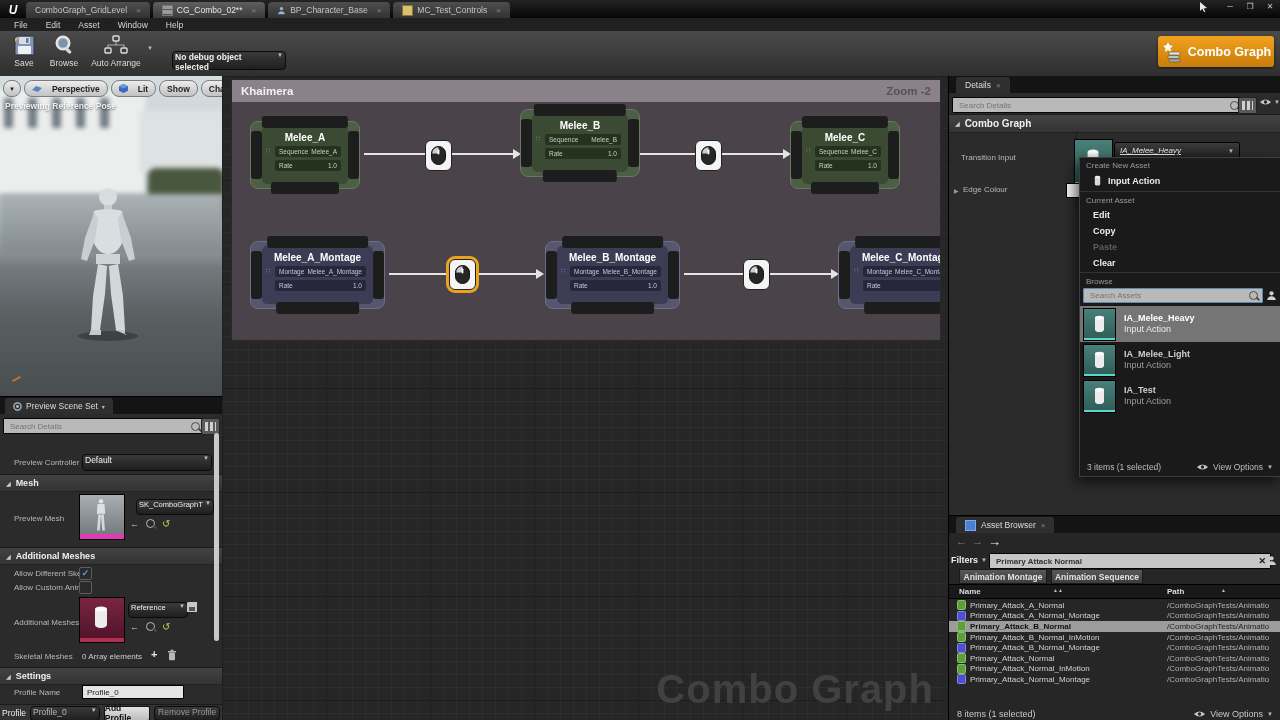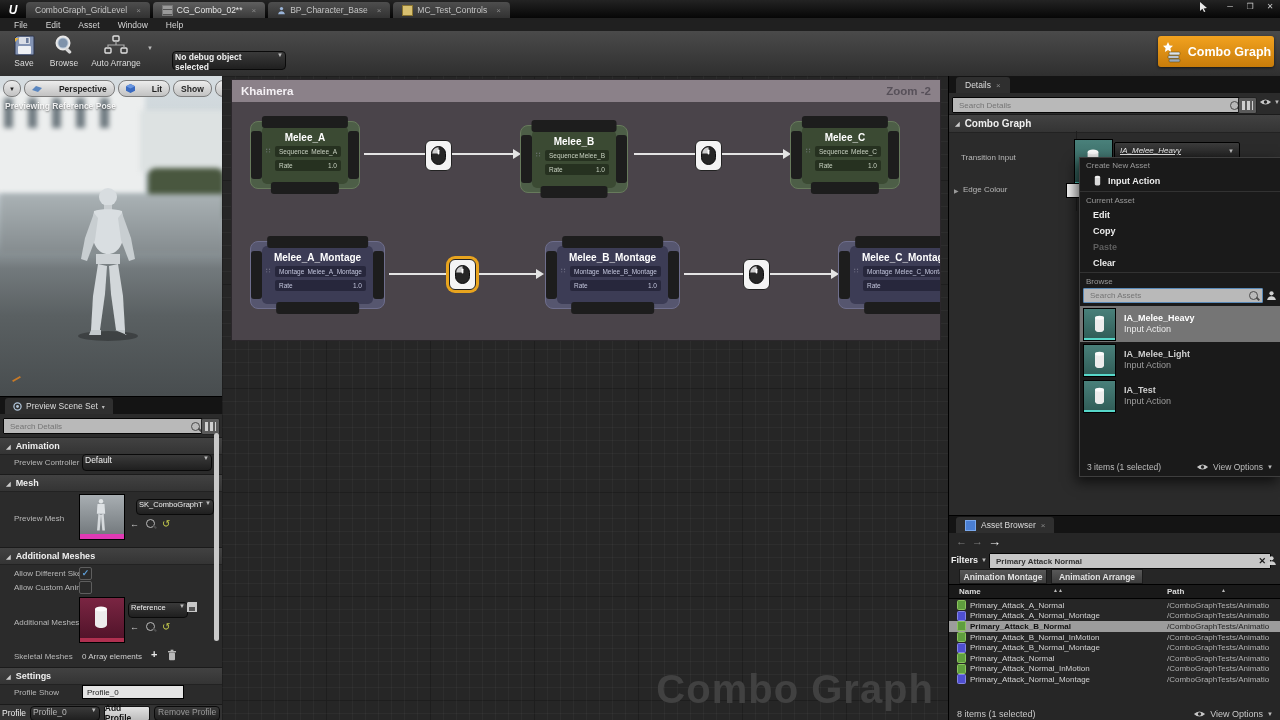--- a/index.html
+++ b/index.html
@@ -28,21 +28,21 @@
 display:flex;align-items:flex-start;justify-content:space-between;font-size:8.5px;padding:0 2px}
 .caret{font-size:6px;color:#bbb}
 #combo-btn{position:absolute;right:6px;top:5px;width:116px;height:31px;border-radius:3px;
 background:linear-gradient(#f2a21f,#c87c0a);box-shadow:0 1px 3px rgba(0,0,0,.6);
 display:flex;align-items:center;justify-content:center;gap:5px;color:#fff;font-weight:bold;font-size:12.5px}
 
 #viewport{position:absolute;left:0;top:76px;width:222px;height:320px;overflow:hidden;background:linear-gradient(180deg,#d6dde1 0%,#c0cacf 38%,#9aa4a8 52%,#737a7d 60%,#5a6062 75%,#484d4f 100%)}
 .vp-shape{position:absolute;filter:blur(2.5px)}
 .chiprow{position:absolute;left:3px;top:4px;display:flex;gap:3px;z-index:5}
 .chip{height:15px;background:linear-gradient(#ececec,#c2c2c2);border:1px solid #7d7d7d;border-radius:8px;
-color:#1f1f1f;font-size:8.5px;font-weight:bold;display:flex;align-items:center;padding:0 7px;gap:17px;white-space:nowrap}
+color:#1f1f1f;font-size:8.5px;font-weight:bold;display:flex;align-items:center;padding:0 7px;gap:10px;white-space:nowrap}
 .vp-note{position:absolute;left:5px;top:25px;font-size:8.5px;font-weight:bold;color:rgba(255,255,255,.88);text-shadow:0 1px 2px rgba(0,0,0,.5);z-index:4}
 
 #preview{position:absolute;left:0;top:396px;width:222px;height:324px;background:#2b2b2b;border-top:1px solid #000}
 .tabstrip{position:absolute;left:0;top:0;width:100%;height:17px;background:#141414}
 .ptab{position:absolute;left:5px;top:1px;height:16px;background:#2f2f2f;border-radius:3px 3px 0 0;display:flex;align-items:center;gap:4px;padding:0 8px;font-size:8.5px;color:#dcdcdc}
 .searchbox{background:#b9b9b9;border:1px solid #050505;color:#4a4a4a;font-size:8px;display:flex;align-items:center;padding:0 4px;border-radius:1px}
 .searchbox input{flex:1;background:transparent;border:none;outline:none;font-size:8px;color:#333;font-family:inherit;min-width:0}
 .mag{width:7px;height:7px;border:1.6px solid #4c4c4c;border-radius:50%;position:relative;display:inline-block;flex:none}
 .mag::after{content:"";position:absolute;width:4px;height:1.6px;background:#4c4c4c;transform:rotate(45deg);right:-3.4px;bottom:-1px}
 .colbtn{background:#5a5a5a;border:1px solid #222;border-radius:2px;display:flex;align-items:center;justify-content:center}
@@ -271,24 +271,20 @@
       </div>
     </div>
     <div class="searchbox r" style="left:3px;top:21px;width:192px;height:14px">
       <input placeholder="Search Details" style="">
       <span class="mag"></span>
     </div>
     <div class="colbtn r" style="left:201px;top:21px;width:17px;height:15px">
         <i></i>
       </div>
 
-    <div class="sect" style="top:40px">
-        <span class="tri">◢</span>
-        <span>Animation</span>
-      </div>
     <span class="plabel" style="left:14px;top:61px">Preview Controller</span>
     <div class="ddark" style="position:absolute;left:82px;top:57px;width:124px;height:15px">
       <span>Default</span>
         <span class="caret">▼</span>
     </div>
 
     <div class="sect" style="top:77px">
         <span class="tri">◢</span>
         <span>Mesh</span>
       </div>
@@ -348,21 +344,21 @@
     <svg class="r" style="left:167px;top:252px" width="10" height="12" viewBox="0 0 10 12">
         <rect x="2" y="3.6" width="6" height="7.6" rx="1" fill="#b8b8b8"></rect>
         <rect x="1" y="2" width="8" height="1.4" fill="#b8b8b8"></rect>
         <rect x="3.6" y="0.7" width="2.8" height="1.4" fill="#b8b8b8"></rect>
       </svg>
 
     <div class="sect" style="top:270px">
         <span class="tri">◢</span>
         <span>Settings</span>
       </div>
-    <span class="plabel" style="left:14px;top:291px">Profile Show</span>
+    <span class="plabel" style="left:14px;top:291px">Profile Name</span>
     <input class="r" style="left: 82px; top: 288px; width: 92px; height: 12px; background: rgb(228, 228, 228); border: 1px solid rgb(0, 0, 0); font-size: 8px; color: rgb(34, 34, 34); font-family: inherit; padding: 0px 4px;" value="Profile_0">
 
     <div class="r" style="left:0;bottom:0;width:222px;height:17px;background:#333;border-top:1px solid #1a1a1a;display:flex;align-items:center;gap:4px;padding:0 2px;box-sizing:border-box">
       <span style="font-size:8.5px;color:#eee">Profile</span>
       <div class="ddark" style="width:66px;height:13px;color:#b8b8b8">
         <span>Profile_0</span>
           <span class="caret">▼</span>
       </div>
       <div class="lightbtn" style="width:46px;height:13px">
           <span>Add Profile</span>
@@ -430,21 +426,21 @@
               </div>
           <div class="grow">
                 <span>Rate</span>
                 <span>1.0</span>
               </div>
         </div>
           </div>
         <div class="pin l"></div>
           <div class="pin r"></div>
       </div>
-      <div class="gnode green" style="left:288px;top:40px;width:108px">
+      <div class="gnode green" style="left:288px;top:24px;width:120px">
         <div class="ttab"></div>
           <div class="btab"></div>
         <div class="gbody">
             <div class="ginner">
           <div class="gtitle">Melee_B</div>
           <div class="grow">
                 <span class="gdots">∷</span>
                 <span>Sequence</span>
                 <span>Melee_B</span>
               </div>
@@ -688,21 +684,21 @@
       <span style="color:#1a1a1a;font-size:9px;font-weight:bold">✕</span>
     </div>
     <svg class="person r" style="left:317px;top:39px" viewBox="0 0 12 12">
         <circle cx="6" cy="3.6" r="2.3" fill="#d0d0d0"></circle>
         <path d="M1.2 11c.4-2.8 2.3-4.2 4.8-4.2s4.4 1.4 4.8 4.2z" fill="#d0d0d0"></path>
       </svg>
     <div class="fchip" style="left:10px;width:86px">
         <span>Animation Montage</span>
       </div>
     <div class="fchip" style="left:102px;width:90px">
-        <span>Animation Arrange</span>
+        <span>Animation Sequence</span>
       </div>
     <div id="abhead">
       <span class="r" style="left:10px;top:2px">Name</span>
       <span class="r" style="left:104px;top:2px;font-size:5px;color:#bbb">▲▲</span>
       <span class="r" style="left:218px;top:2px">Path</span>
       <span class="r" style="left:272px;top:2px;font-size:5px;color:#bbb">▲</span>
     </div>
     <div class="abrow" style="top:84px">
         <span class="ric seq"></span>
         <span class="nm">Primary_Attack_A_Normal</span>

